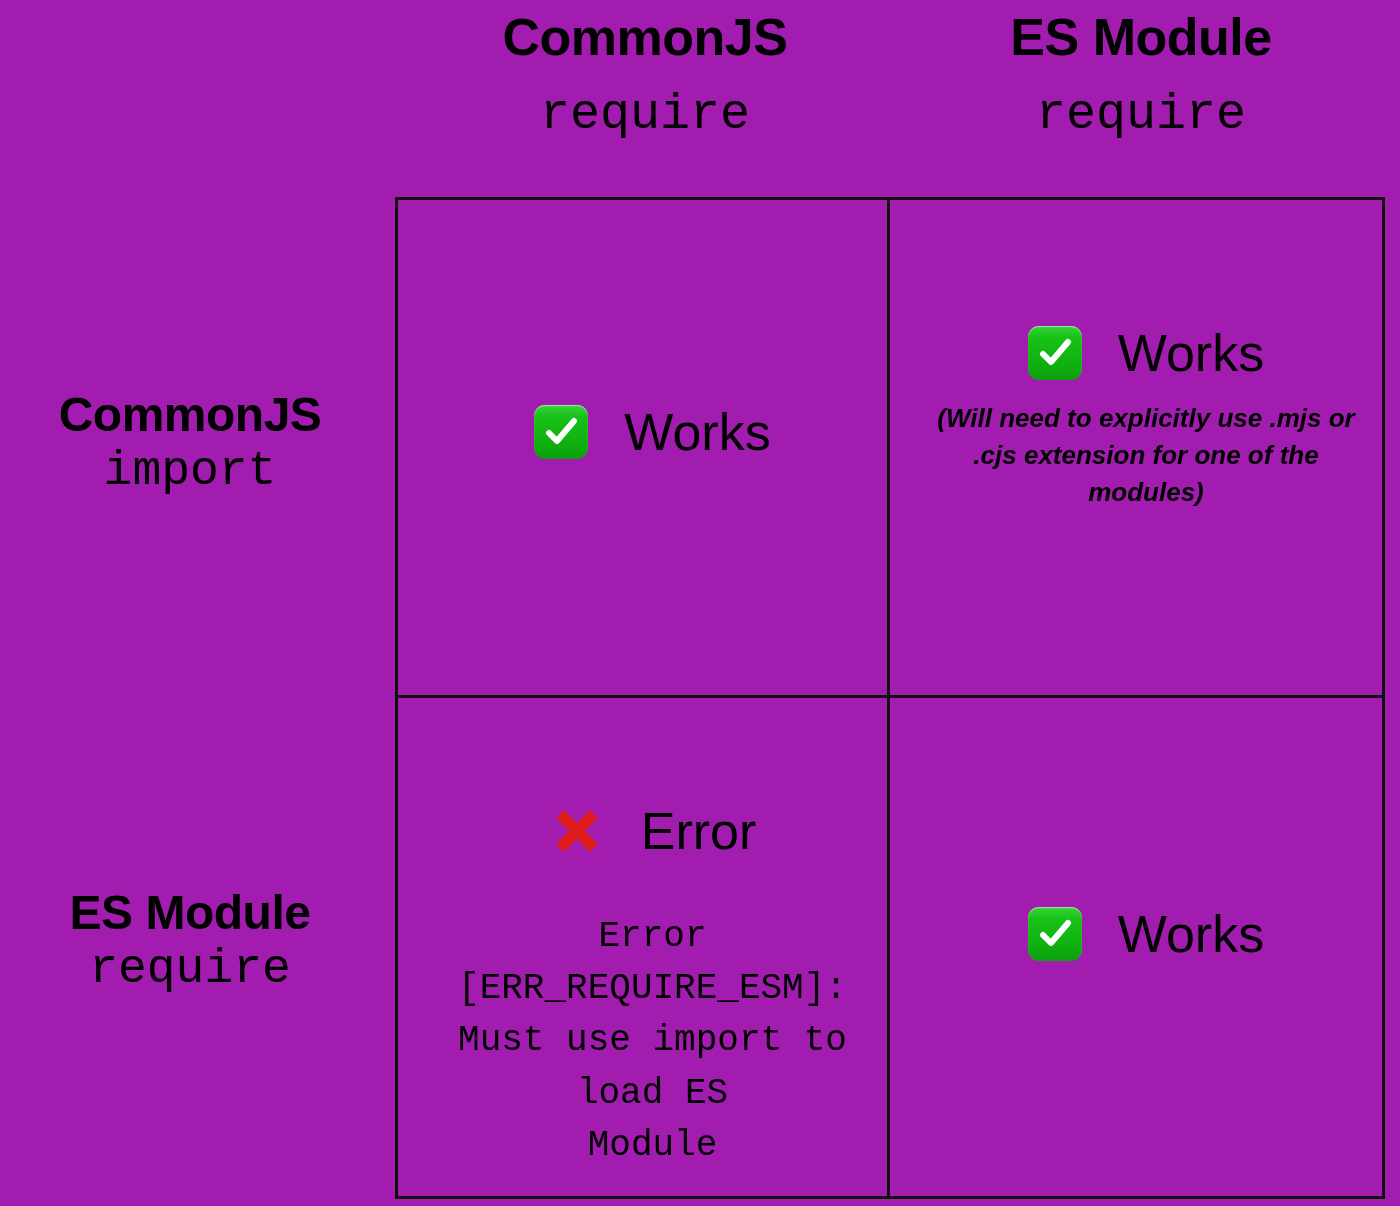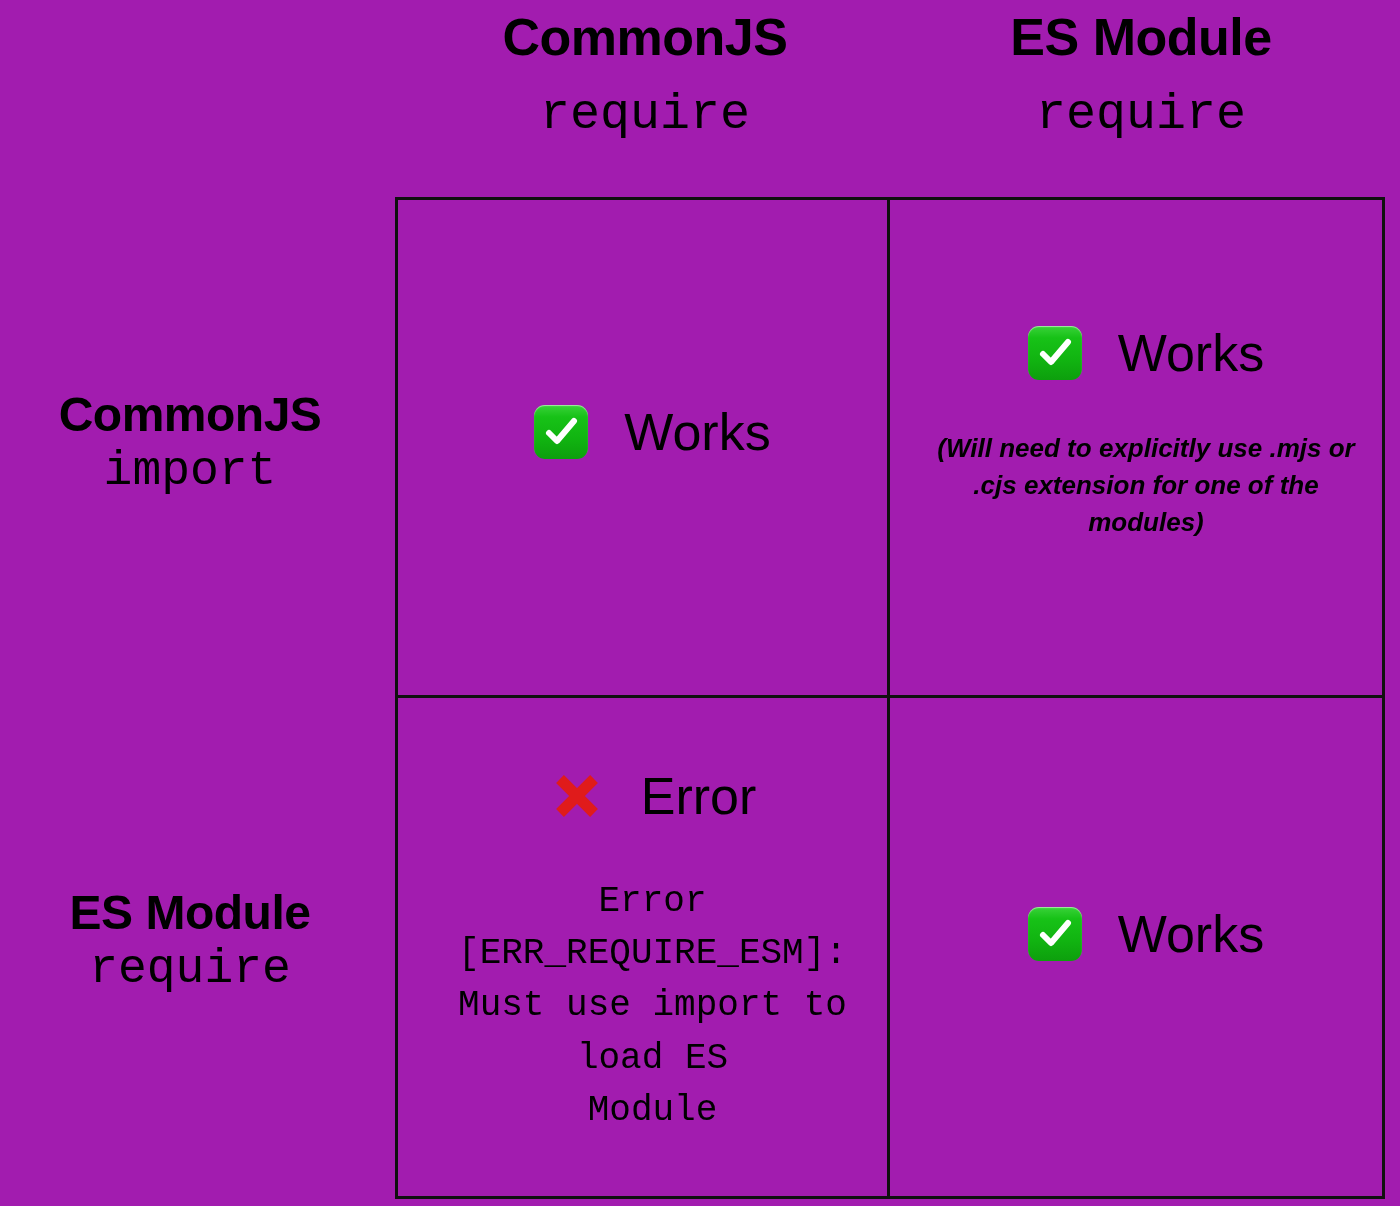--- a/index.html
+++ b/index.html
@@ -156,23 +156,23 @@
     line-height: 1.45;
     text-align: center;
     width: 460px;
     white-space: pre-line;
   }
 
   
   #cell-cjs-require .status-row { margin-top: 205px; }
 
   #cell-cjs-import .status-row { margin-top: 126px; }
-  #cell-cjs-import .note-italic { margin-top: 50px; }
-
-  #cell-esm-require .status-row { margin-top: 70px; }
+  #cell-cjs-import .note-italic { margin-top: 20px; }
+
+  #cell-esm-require .status-row { margin-top: 105px; }
   #cell-esm-require .note-mono  { margin-top: 52px; }
 
   #cell-esm-import .status-row { margin-top: 209px; }
 </style>
 </head>
 <body>
 
 <div class="page">
 
   <div class="col-header" id="col-header-cjs">

